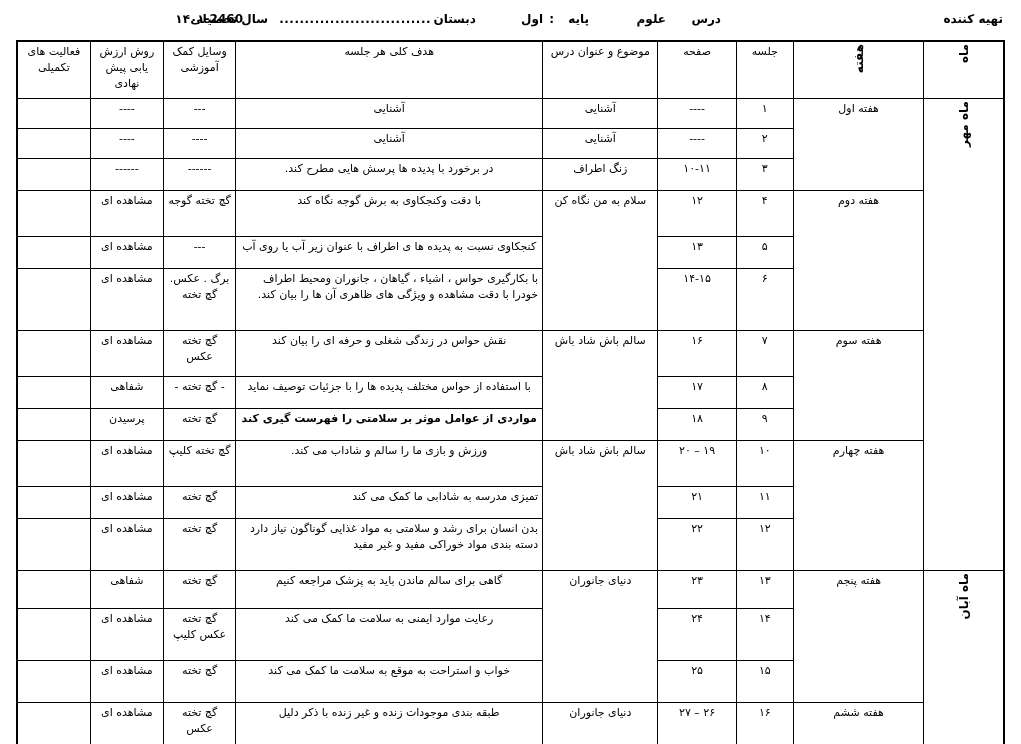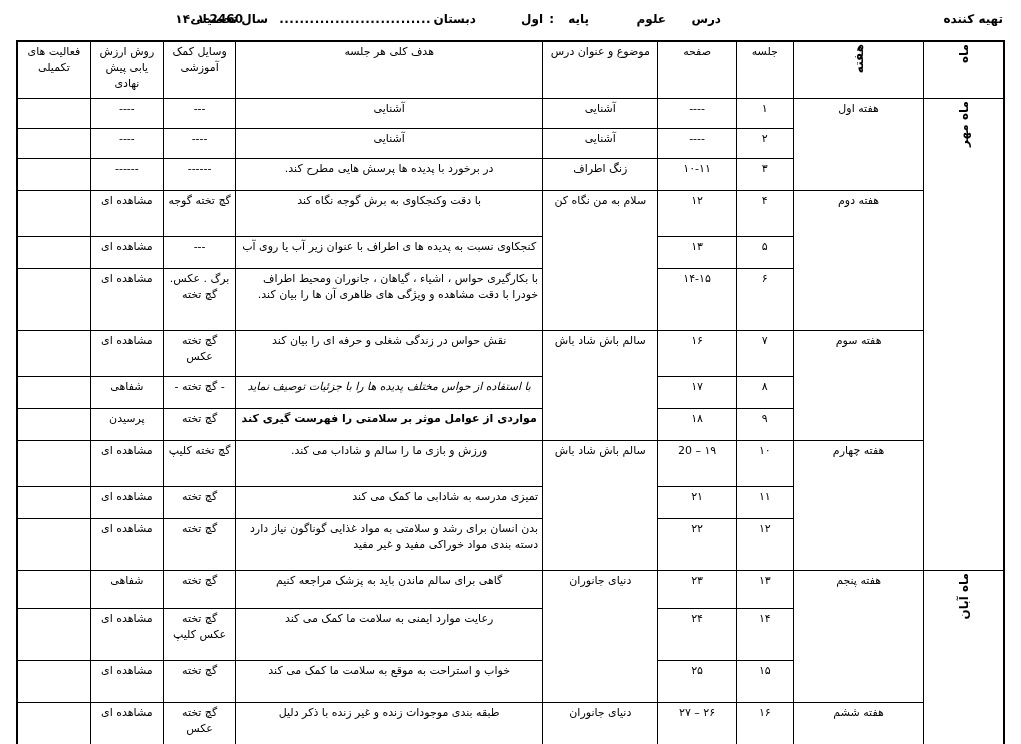--- a/index.html
+++ b/index.html
@@ -227,37 +227,37 @@
           <td class="cell-num">۱۶</td>
           <td rowspan="3" class="cell-topic">سالم باش شاد باش</td>
           <td class="cell-goal" style="text-align: center;">نقش حواس در زندگی شغلی و حرفه ای را بیان کند</td>
           <td class="media-lines">گچ تخته عکس</td>
           <td class="assess-line">مشاهده ای</td>
           <td></td>
         </tr>
         <tr style="height: 32px;">
           <td class="cell-num">۸</td>
           <td class="cell-num">۱۷</td>
-          <td class="cell-goal" style="text-align: center; font-style: italic;">با استفاده از حواس مختلف پدیده ها را با جزئیات توصیف نماید</td>
+          <td class="cell-goal" style="text-align: center;">با استفاده از حواس مختلف پدیده ها را با جزئیات توصیف نماید</td>
           <td class="media-lines">- گچ تخته -</td>
           <td class="assess-line">شفاهی</td>
           <td></td>
         </tr>
         <tr style="height: 32px;">
           <td class="cell-num">۹</td>
           <td class="cell-num">۱۸</td>
           <td class="cell-goal" style="text-align: center; font-weight: bold;">مواردی از عوامل موثر بر سلامتی را فهرست گیری کند</td>
           <td class="media-lines">گچ تخته</td>
           <td class="assess-line">پرسیدن</td>
           <td></td>
         </tr>
         <tr style="height: 46px;">
           <td rowspan="3" class="cell-week">هفته چهارم</td>
           <td class="cell-num">۱۰</td>
-          <td class="cell-num">۱۹ – 20</td>
+          <td class="cell-num">۱۹ – ۲۰</td>
           <td rowspan="3" class="cell-topic">سالم باش شاد باش</td>
           <td class="cell-goal" style="text-align: center;">ورزش و بازی ما را سالم و شاداب می کند.</td>
           <td class="media-lines">گچ تخته کلیپ</td>
           <td class="assess-line">مشاهده ای</td>
           <td></td>
         </tr>
         <tr style="height: 32px;">
           <td class="cell-num">۱۱</td>
           <td class="cell-num">۲۱</td>
           <td class="cell-goal" style="">تمیزی مدرسه به شادابی ما کمک می کند</td>

